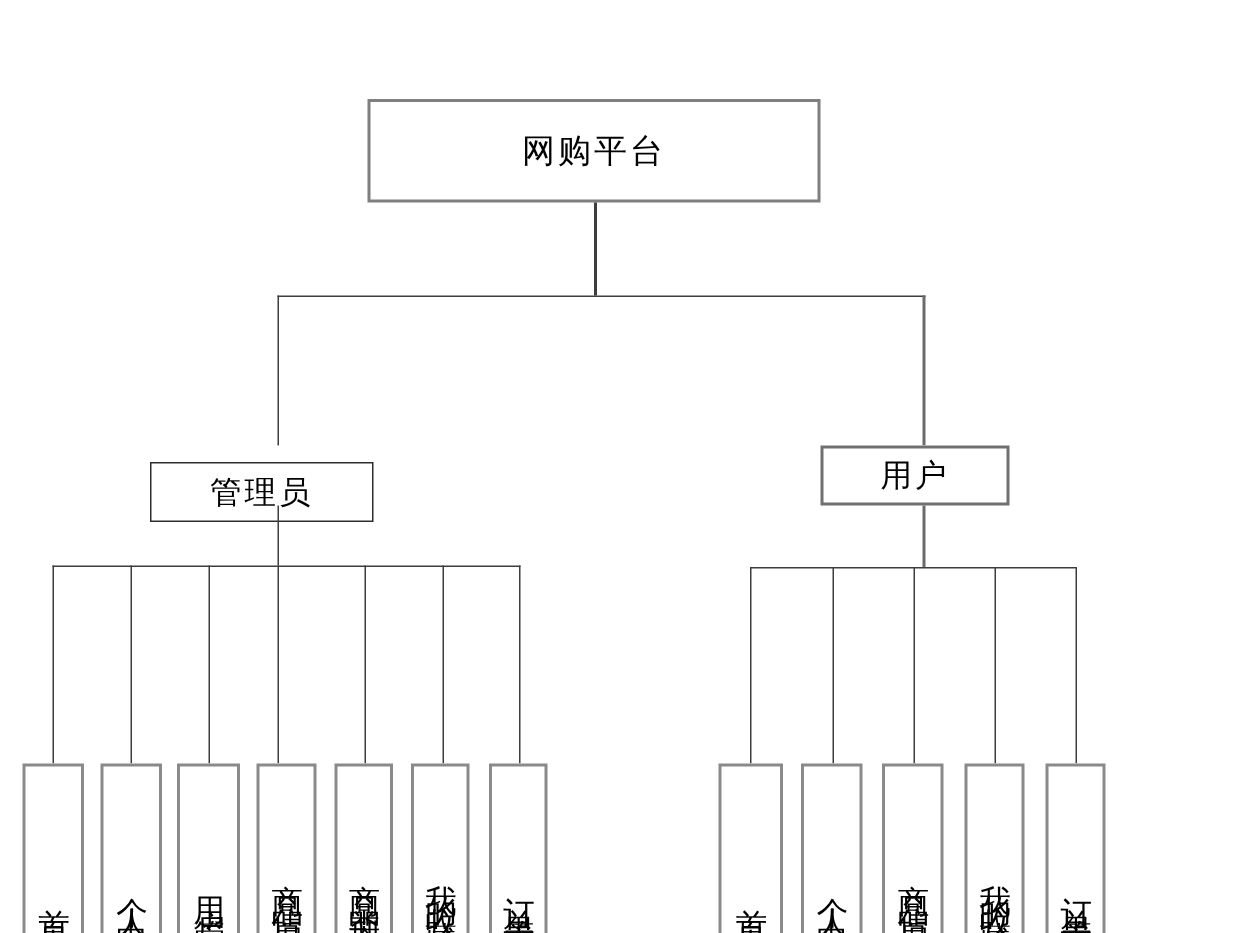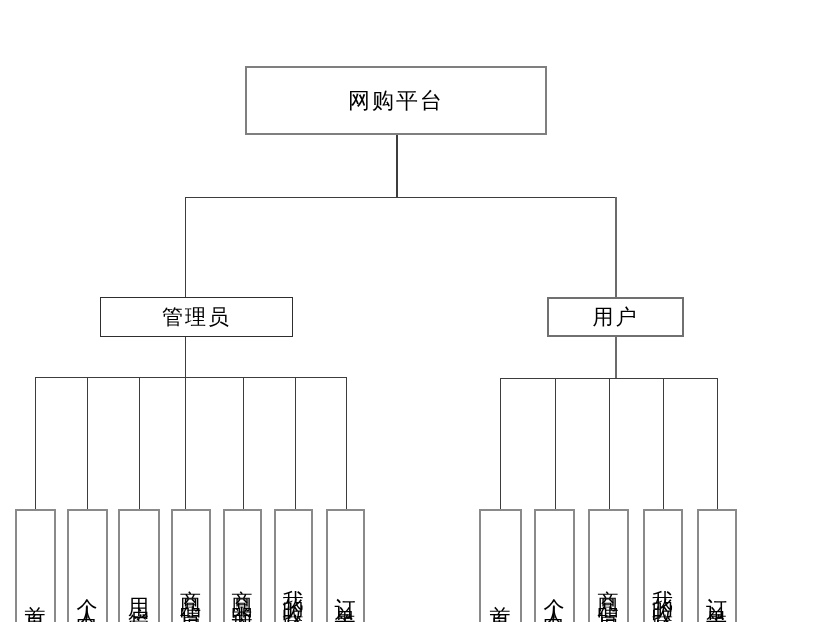--- a/index.html
+++ b/index.html
@@ -5,22 +5,22 @@
   html,body{margin:0;padding:0;background:#ffffff;}
   #canvas{
     position:relative;width:834px;height:622px;background:#ffffff;
     overflow:hidden;font-family:"Liberation Sans","DejaVu Sans",sans-serif;color:#000;margin-top:44px;
   }
   .box{
     position:absolute;background:#ffffff;box-sizing:border-box;
     display:flex;align-items:center;justify-content:center;text-align:center;
   }
   .root-box{left:245px;top:22px;width:302px;height:69px;border:2px solid #7f7f7f;font-size:22px;letter-spacing:2px;}
-  .admin-box{left:100px;top:253px;width:193px;height:40px;border:1.5px solid #2e2e2e;font-size:21px;letter-spacing:2px;}
-  .user-box{left:547px;top:253px;width:137px;height:40px;border:2px solid #707070;font-size:21px;letter-spacing:2px;}
+  .admin-box{left:100px;top:264px;width:149px;height:40px;border:1.5px solid #2e2e2e;font-size:21px;letter-spacing:2px;}
+  .user-box{left:547px;top:253px;width:126px;height:40px;border:2px solid #707070;font-size:21px;letter-spacing:2px;}
   .leaf{
     position:absolute;top:465px;height:175px;border:2px solid #8a8a8a;background:#ffffff;
     box-sizing:border-box;display:flex;align-items:center;justify-content:center;overflow:visible;
   }
   .vtext{
     writing-mode:vertical-rl;text-orientation:upright;
     font-size:21px;line-height:1;letter-spacing:8px;white-space:nowrap;
   }
   .line{position:absolute;background:#3d3d3d;}
   .line.gray{background:#6b6b6b;}

